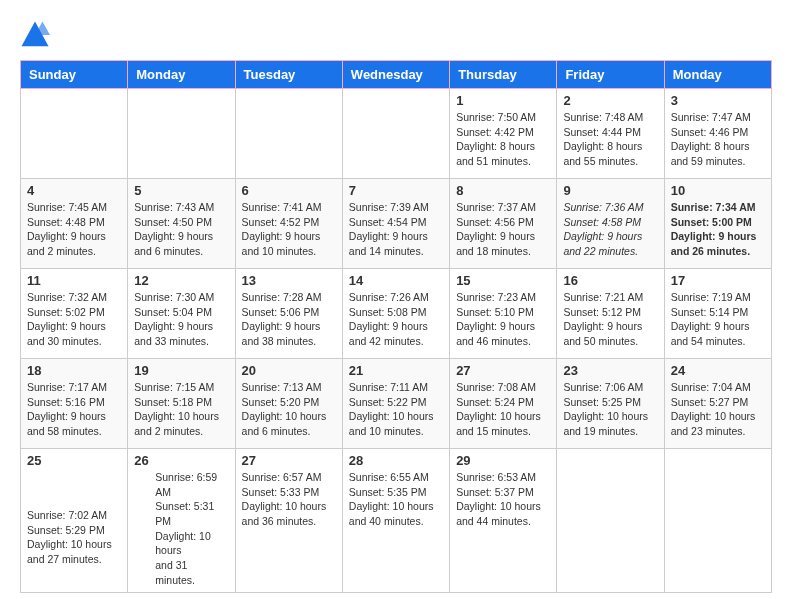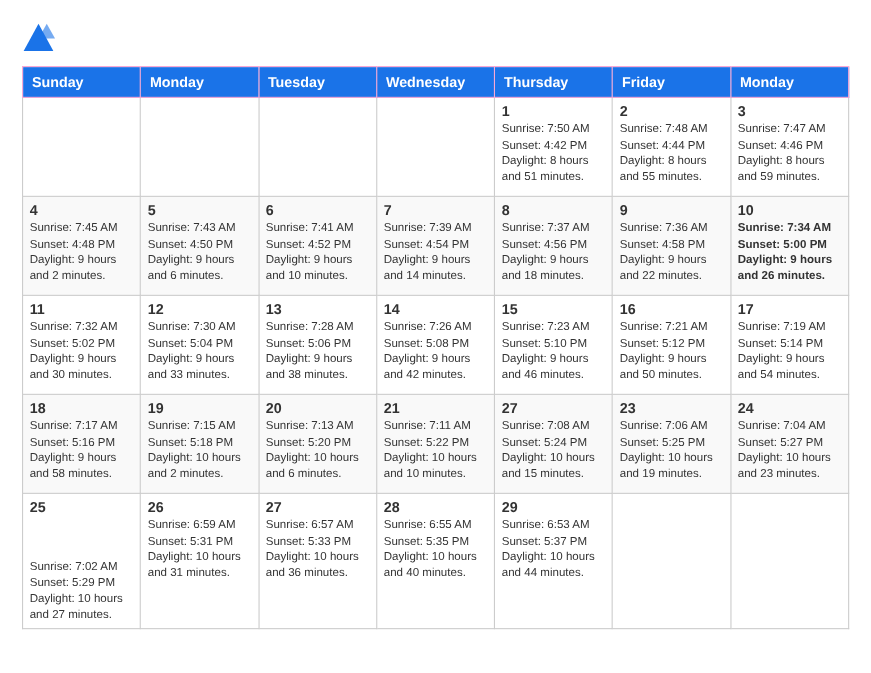--- a/index.html
+++ b/index.html
@@ -190,21 +190,21 @@
         </td>
         <td>
           <span class="day-number">8</span>
           <div class="day-info" style="white-space: pre-line;">Sunrise: 7:37 AM
 Sunset: 4:56 PM
 Daylight: 9 hours
 and 18 minutes.</div>
         </td>
         <td>
           <span class="day-number">9</span>
-          <div class="day-info" style="white-space: pre-line;">Sunrise: 7:36 AM
+          <div class="day-info" style="white-space: pre-line; font-style: italic;">Sunrise: 7:36 AM
 Sunset: 4:58 PM
 Daylight: 9 hours
 and 22 minutes.</div>
         </td>
         <td>
           <span class="day-number">10</span>
           <div class="day-info" style="white-space: pre-line; font-weight: bold;">Sunrise: 7:34 AM
 Sunset: 5:00 PM
 Daylight: 9 hours
 and 26 minutes.</div>
@@ -315,21 +315,21 @@
       <tr>
         <td>
           <span class="day-number">25</span>
           <div class="day-info" style="white-space: pre-line; margin-top: 40px;">Sunrise: 7:02 AM
 Sunset: 5:29 PM
 Daylight: 10 hours
 and 27 minutes.</div>
         </td>
         <td>
           <span class="day-number">26</span>
-          <div class="day-info" style="white-space: pre-line;">Sunrise: 6:59 AM
+          <div class="day-info" style="white-space: pre-line; margin-left: 21px;">Sunrise: 6:59 AM
 Sunset: 5:31 PM
 Daylight: 10 hours
 and 31 minutes.</div>
         </td>
         <td>
           <span class="day-number">27</span>
           <div class="day-info" style="white-space: pre-line;">Sunrise: 6:57 AM
 Sunset: 5:33 PM
 Daylight: 10 hours
 and 36 minutes.</div>

